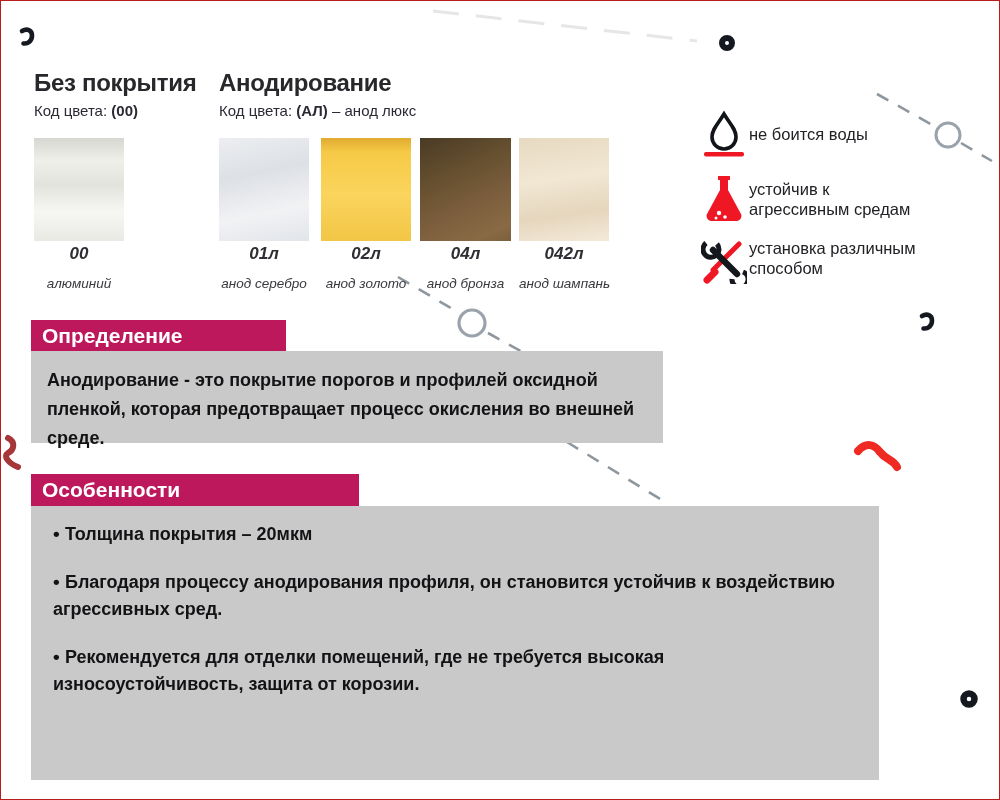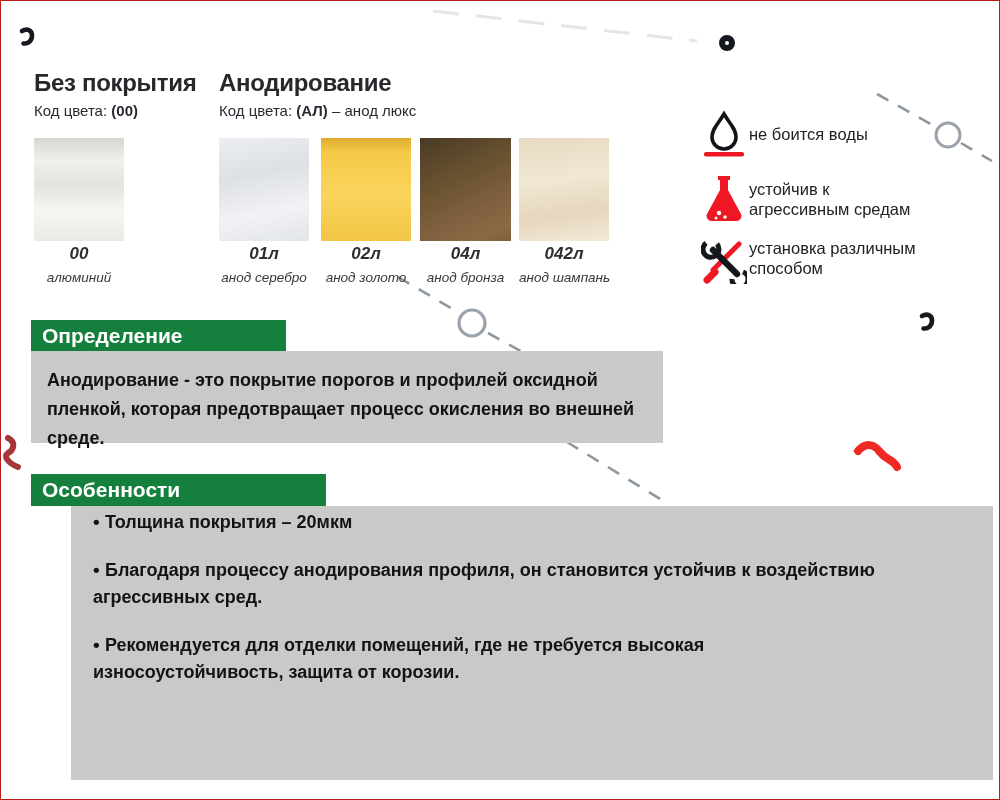--- a/index.html
+++ b/index.html
@@ -21,40 +21,40 @@
 
   
   .swatch { position:absolute; top:137px; width:90px; height:103px; }
   .sw-0 { left:33px;  background:linear-gradient(180deg,#d7d7d1 0%,#f0f0eb 22%,#e3e3dd 45%,#f6f6f3 72%,#e9e9e4 100%); }
   .sw-1 { left:218px; background:linear-gradient(168deg,#eceef1 0%,#dde0e5 35%,#f1f2f4 70%,#e1e4e9 100%); }
   .sw-2 { left:320px; background:linear-gradient(180deg,#e0ab30 0%,#f6ca47 14%,#fad45c 55%,#f2c646 100%); }
   .sw-3 { left:419px; width:91px; background:linear-gradient(155deg,#4a3a26 0%,#66502f 35%,#7d5f3e 65%,#8a6a45 88%,#7c5f3d 100%); }
   .sw-4 { left:518px; background:linear-gradient(172deg,#e7d9c1 0%,#f1e7d3 40%,#e5d6bd 72%,#f4ead9 100%); }
   .sw-label { position:absolute; top:243px; width:90px; text-align:center;font-style:italic; }
   .sw-label .code { font-size:17px; font-weight:800; color:#2e2e33; }
-  .sw-label .name { font-size:13.5px; color:#38383d; margin-top:6px; white-space:nowrap; }
+  .sw-label .name { font-size:13.5px; color:#38383d; margin-top:12px; white-space:nowrap; }
   .lb-0 { left:33px; } .lb-1 { left:218px; } .lb-2 { left:320px; } .lb-3 { left:419px; width:91px; } .lb-4 { left:518px; }
 
   
   .benefits { position:absolute; left:700px; top:108px; }
   .benefit { display:flex; align-items:flex-start; margin-bottom:14px; }
   .benefit .ic { width:46px; height:50px; flex:0 0 46px; display:flex; align-items:center; justify-content:center; }
   .benefit .txt { margin-left:2px; font-size:16.5px; font-weight:500; color:#222226; line-height:20px; padding-top:8px; }
   .benefit.b1 .txt { padding-top:15px; }
   .benefit.b2 .txt { max-width:198px; padding-top:1px; }
   .benefit.b3 .txt { max-width:178px; padding-top:6px; }
 
   
-  .secbar { position:absolute; left:30px; background:#15803d; color:#ffffff; font-weight:800; display:flex; align-items:center; padding-left:11px; }
+  .secbar { position:absolute; left:30px; background:#be185d; color:#ffffff; font-weight:800; display:flex; align-items:center; padding-left:11px; }
   .secbar.def { top:319px; width:255px; height:31px; font-size:21px; }
-  .secbar.feat { top:473px; width:295px; height:32px; font-size:21px; }
+  .secbar.feat { top:473px; width:328px; height:32px; font-size:21px; }
   .panel { position:absolute; left:30px; background:#c9c9c9; color:#131316; }
   .panel.def { top:350px; width:632px; height:92px; padding:15px 16px; }
   .panel.def p { font-size:18px; font-weight:600; line-height:29px; max-width:655px; }
-  .panel.feat { top:505px; width:922px; height:274px; padding:2px 22px 0;margin-left:40px; }
+  .panel.feat { top:505px; width:848px; height:274px; padding:14px 22px 0; }
   .panel.feat ul { list-style:none; }
   .panel.feat li { font-size:18px; font-weight:600; line-height:27px; }
   .panel.feat li::before { content:"\2022\00a0"; font-size:19px; }
   .panel.feat li + li { margin-top:20px; }
   .panel.feat li:nth-child(2) { max-width:800px; }
   .panel.feat li:nth-child(3) { max-width:730px; }
   .panel.feat li:nth-child(4) { max-width:810px; }
 </style>
 </head>
 <body>

